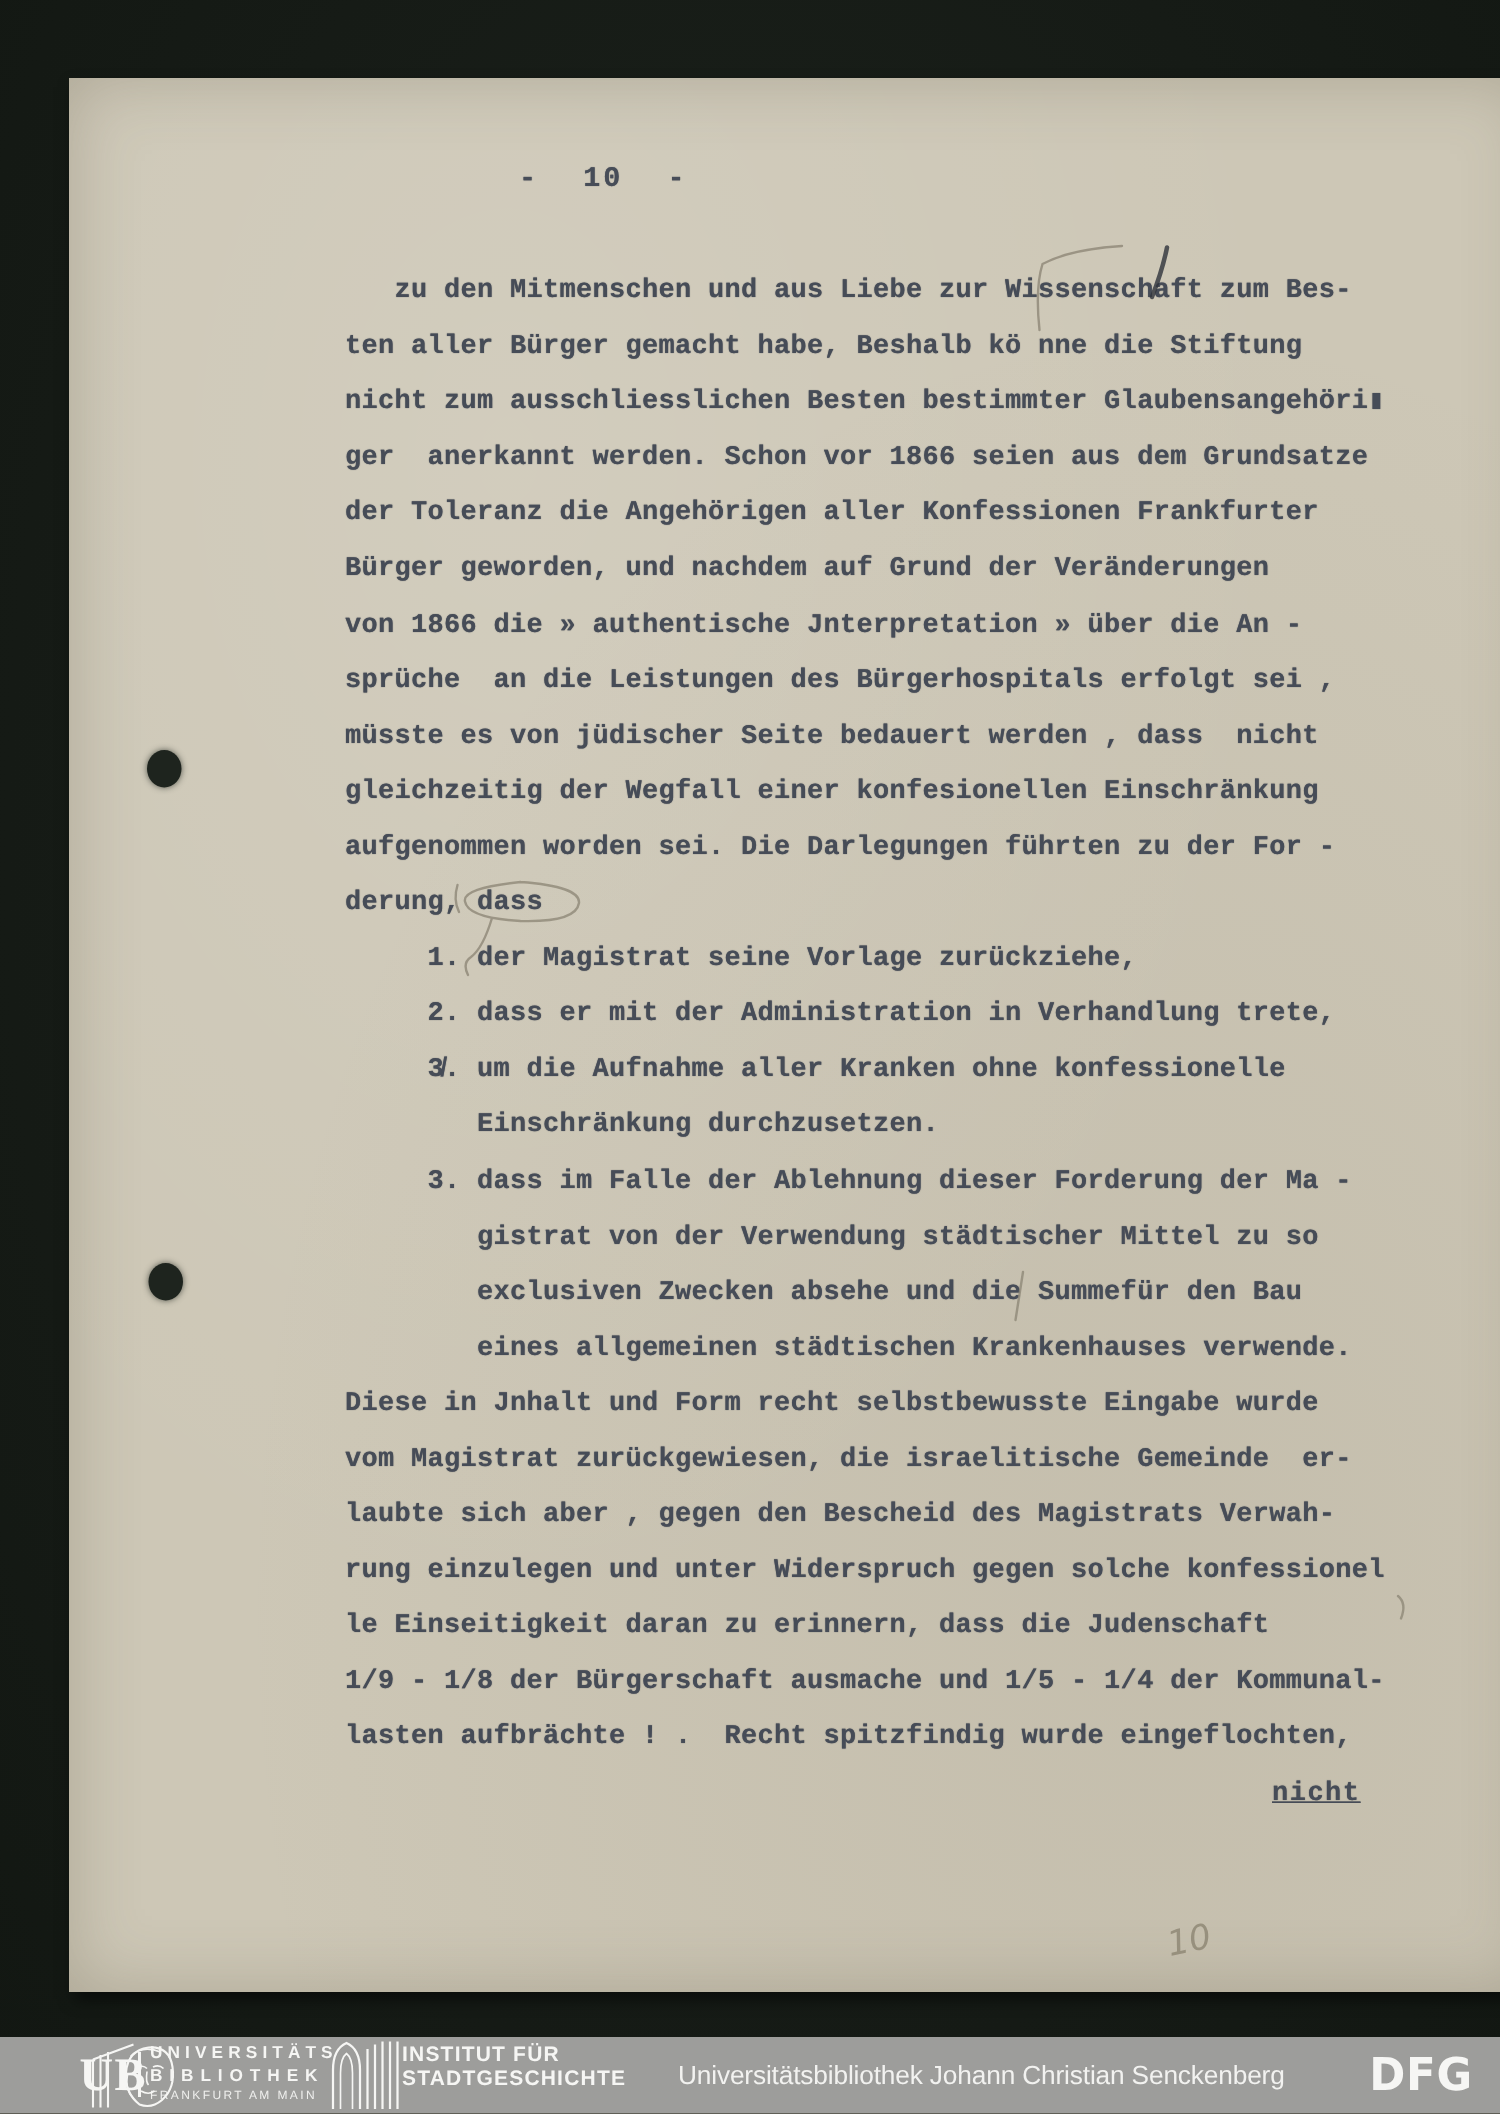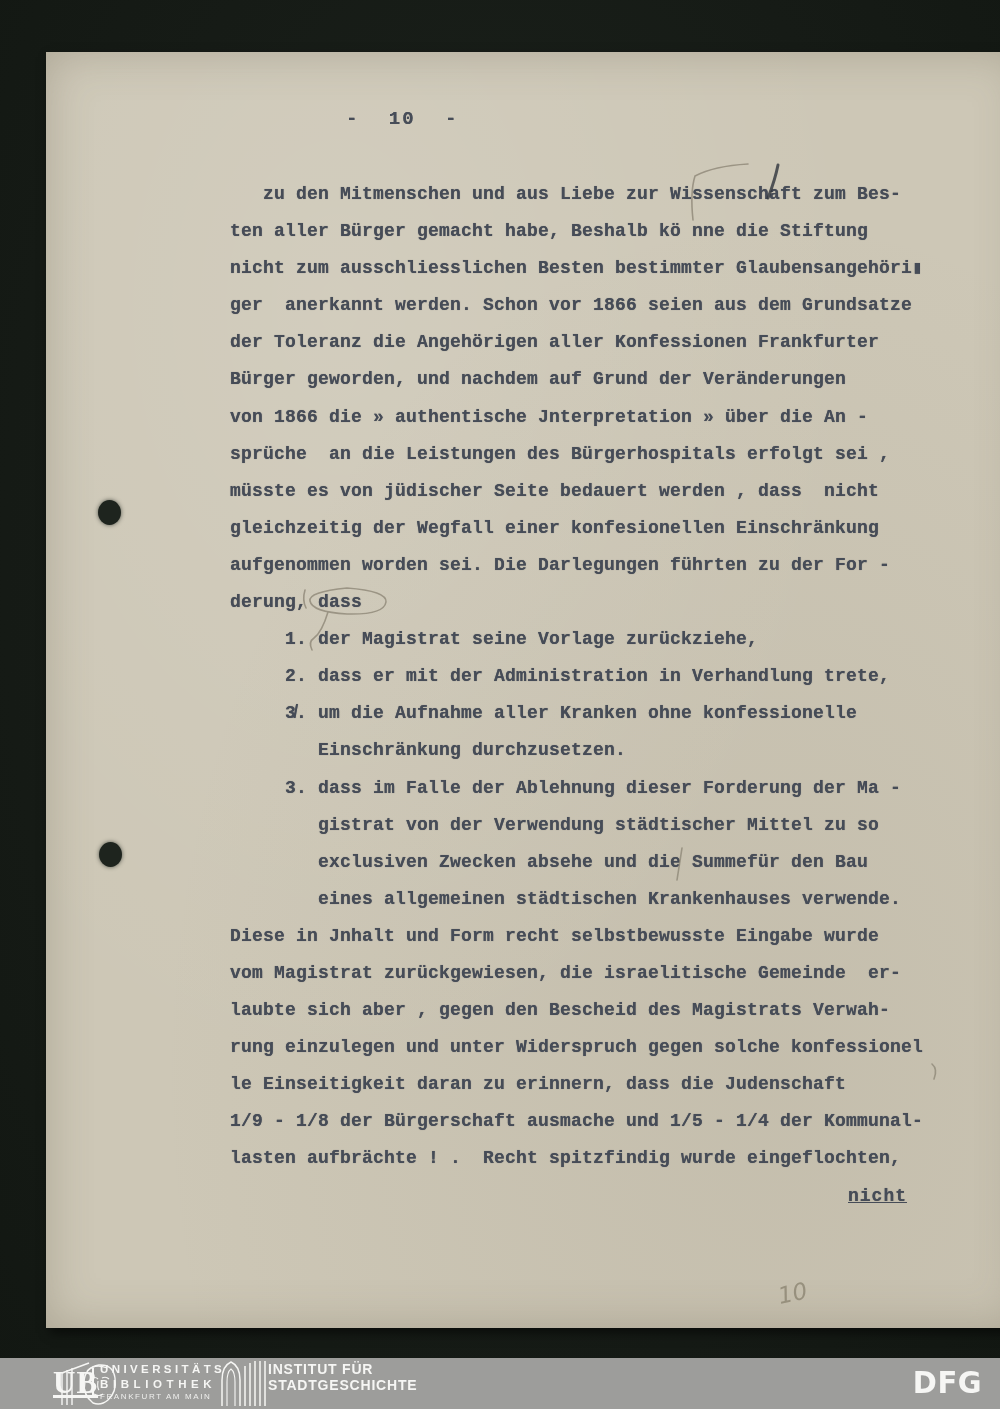--- a/index.html
+++ b/index.html
@@ -30,21 +30,21 @@
   .punch-hole{position:absolute;width:23px;height:25px;border-radius:50%;
     background:#1e241e;box-shadow:0 0 4px rgba(30,35,30,0.7);}
   .hole-top{left:52px;top:448px;}
   .hole-bottom{left:53px;top:790px;}
   .pencil-marks{position:absolute;left:0;top:0;pointer-events:none;}
   
   .footer{position:absolute;left:0;top:1358px;width:1000px;height:51px;background:#9d9d9b;}
   .footer *{color:#f6f6f4;}
   .ub-logo{position:absolute;left:4px;top:1px;width:210px;height:49px;}
   .ub-abbrev{position:absolute;left:53px;top:7px;font-family:"Liberation Serif",serif;
-    font-weight:700;font-size:31px;letter-spacing:1px;text-decoration:underline;}
+    font-weight:700;font-size:31px;letter-spacing:1px;}
   .ub-divider{position:absolute;left:92px;top:10px;width:2px;height:30px;background:#f6f6f4;}
   .ub-text{position:absolute;left:100px;top:6px;line-height:1;}
   .ub-text .l1{font-size:11.5px;font-weight:600;letter-spacing:3.4px;margin-bottom:3px;}
   .ub-text .l2{font-size:11.5px;font-weight:600;letter-spacing:4.6px;margin-bottom:3px;}
   .ub-text .l3{font-size:8px;font-weight:400;letter-spacing:1.6px;opacity:.92;}
   .arch-icon{position:absolute;left:220px;top:2px;}
   .institute{position:absolute;left:268px;top:4px;line-height:1;}
   .institute .l1,.institute .l2{font-size:14px;font-weight:700;letter-spacing:0.8px;margin-bottom:2px;}
   .institute .l3,.institute .l4{font-size:8.6px;font-weight:400;letter-spacing:0.7px;margin-top:20px;opacity:.92;font-family:Liberation Mono, monospace;}
   .library-name{position:absolute;left:452px;top:15px;font-size:17.5px;font-weight:400;
@@ -114,16 +114,17 @@
         <path d="M25 46 V6 M30 46 V3 M35 46 V1 M40 46 V1 M45 46 V1"></path>
       </g>
     </svg>
     <div class="institute">
       <div class="l1">INSTITUT FÜR</div>
       <div class="l2">STADTGESCHICHTE</div>
       <div class="l3">IM KARMELITERKLOSTER</div>
       <div class="l4">FRANKFURT AM MAIN</div>
     </div>
 
+    <div class="library-name">Universitätsbibliothek Johann Christian Senckenberg</div>
 
     <div class="dfg-logo">DFG</div>
   </div>
 </div>
 
 </body></html>

